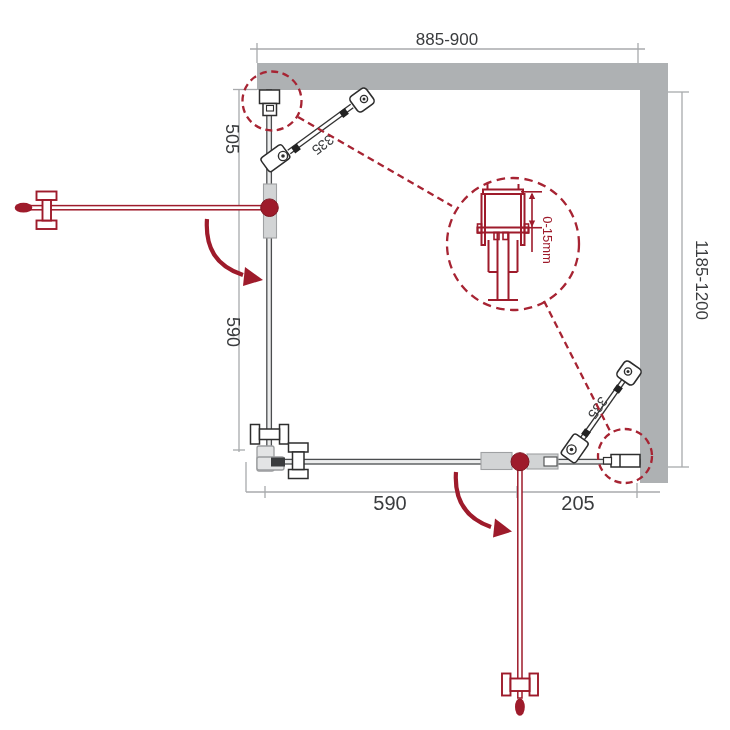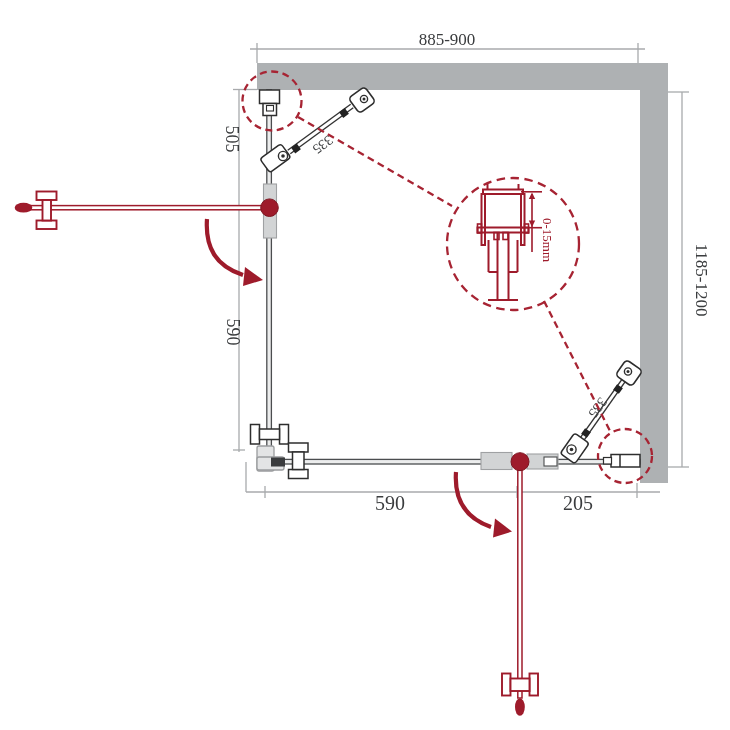--- a/index.html
+++ b/index.html
@@ -1,20 +1,20 @@
 <!DOCTYPE html>
 <html><head>
 <meta charset="utf-8">
 <style>
   html,body{margin:0;padding:0;background:#ffffff;}
   #canvas{
     position:relative;
     width:730px;height:730px;
     background:#ffffff;
-    font-family:Liberation Serif, serif;
+    font-family:Liberation Sans, sans-serif;
     overflow:hidden;
   }
   svg{display:block;}
   text{fill:#3a3c3e;}
   .dimtxt{font-size:17px;}
   .dimtxt-big{font-size:20px;}
   .dimtxt-side{font-size:18px;}
   .bracetxt{font-size:14px;}
   .detailtxt{font-size:13px;fill:#9e1b2b;}
 </style>

